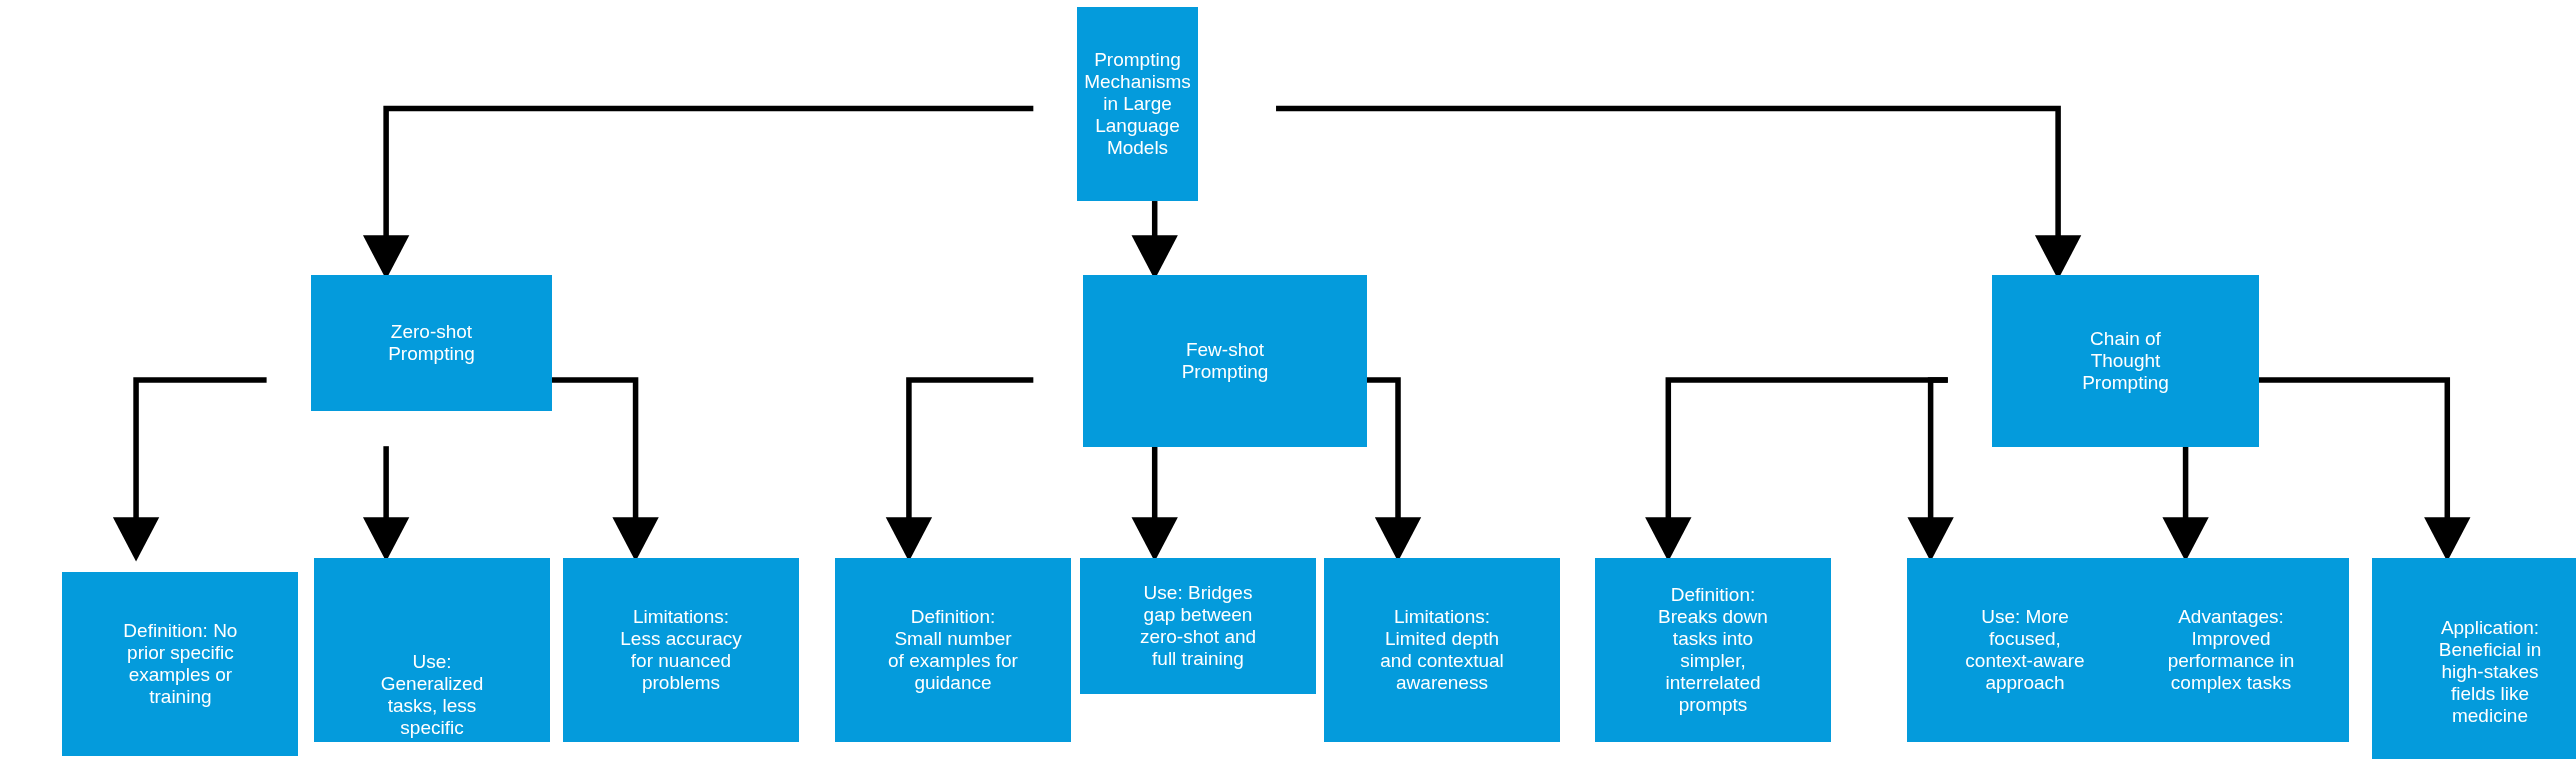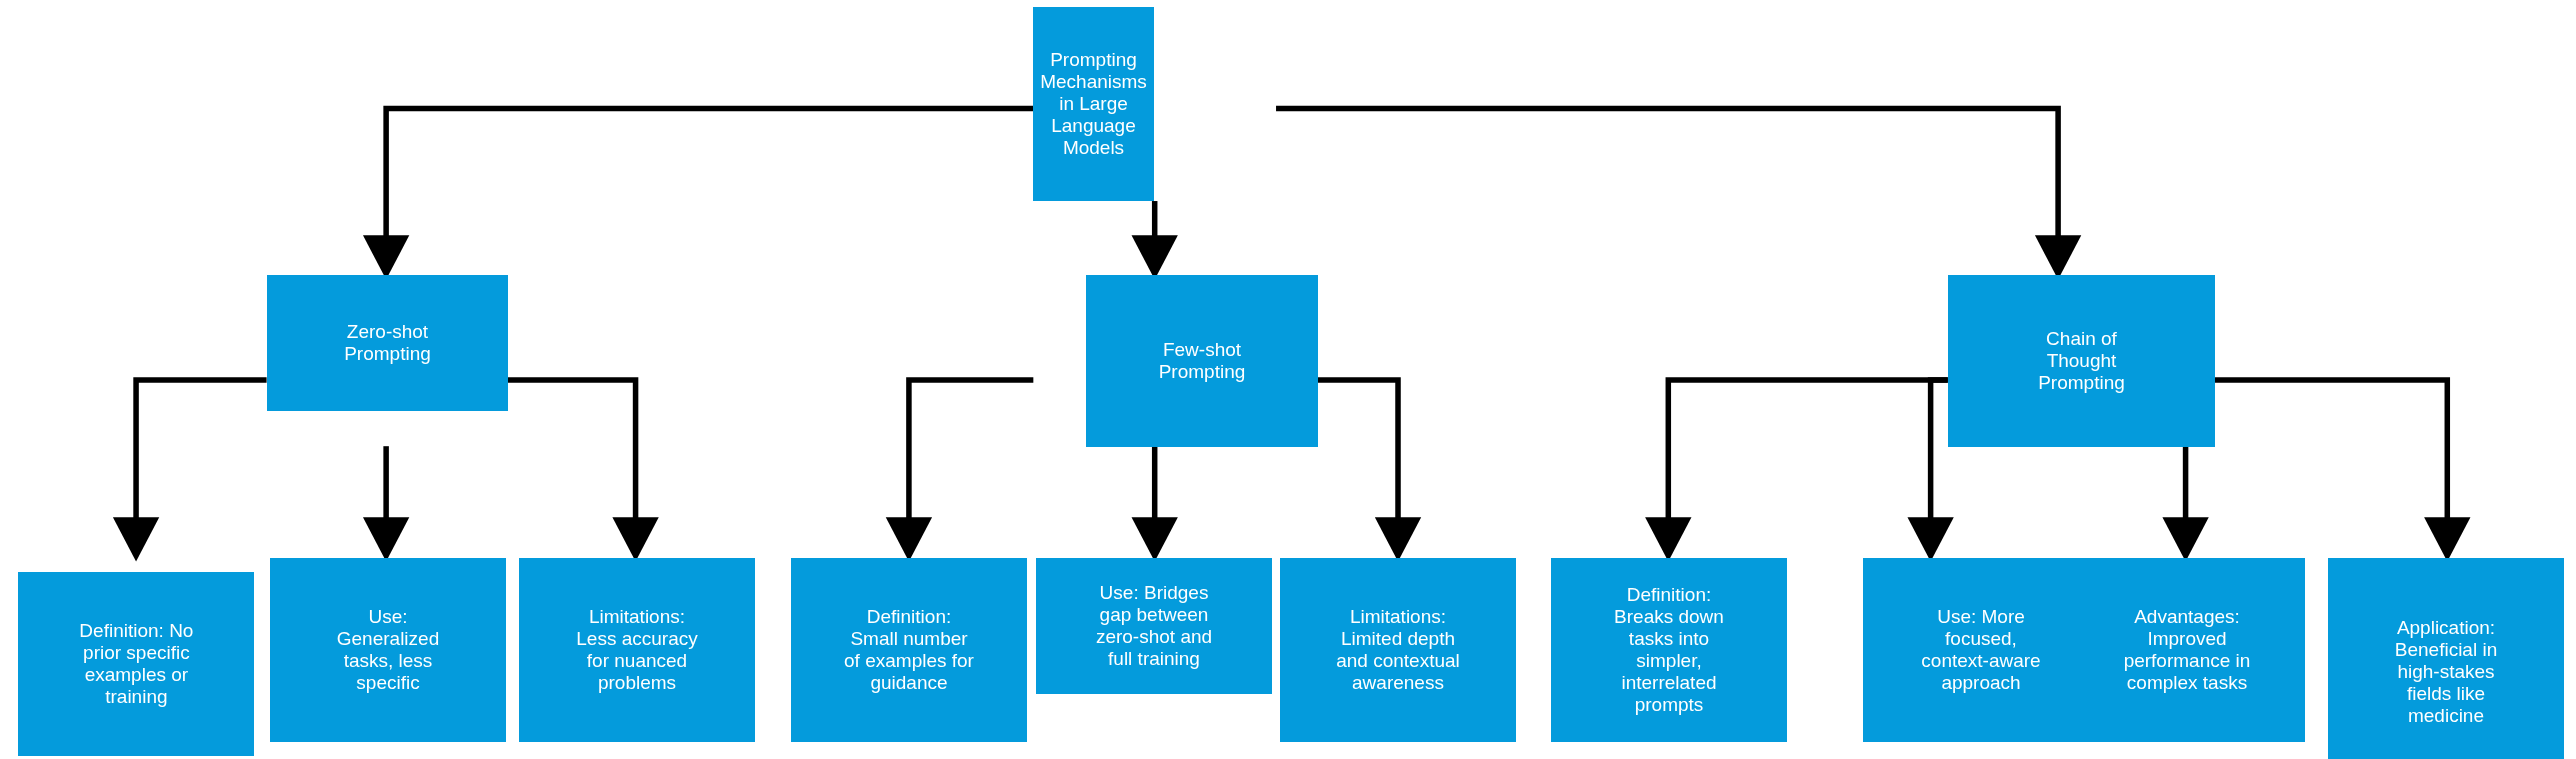--- a/index.html
+++ b/index.html
@@ -32,20 +32,21 @@
     background: #049BDC;
     color: #ffffff;
     display: flex;
     align-items: center;
     justify-content: center;
     text-align: center;
     line-height: 1.16;
     white-space: pre-line;
     padding: 2.5px 3.7px;
     overflow: hidden;
+    margin-left: 44px;
   }
   .node-label {
     display: block;
     width: 100%;
     white-space: pre-line;
     text-align: center;
   }
   .lvl0 { font-size: 19px; }
   .lvl1 { font-size: 19px; }
   .lvl2 { font-size: 19px; }
@@ -114,39 +115,39 @@
 in Large
 Language
 Models</span>
   </div>
 
   <div class="node lvl1" style="left:267px; top:275px; width:241px; height:136px;">
     <span class="node-label">Zero-shot
 Prompting</span>
   </div>
 
-  <div class="node lvl1" style="left:1086px; top:275px; width:232px; height:172px;">
+  <div class="node lvl1" style="left:1039px; top:275px; width:284px; height:172px;">
     <span class="node-label">Few-shot
 Prompting</span>
   </div>
 
   <div class="node lvl1" style="left:1948px; top:275px; width:267px; height:172px;">
     <span class="node-label">Chain of
 Thought
 Prompting</span>
   </div>
 
   <div class="node lvl2" style="left:18.4px; top:572px; width:236px; height:184px;">
     <span class="node-label">Definition:  No
 prior specific
 examples or
 training</span>
   </div>
 
-  <div class="node lvl2" style="left:270px; top:558px; width:236px; height:184px;">
+  <div class="node lvl2" style="left:270px; top:558px; width:236px; height:184px;align-items:flex-end;">
     <span class="node-label">Use:
 Generalized
 tasks, less
 specific</span>
   </div>
 
   <div class="node lvl2" style="left:519px; top:558px; width:236px; height:184px;">
     <span class="node-label">Limitations:
 Less accuracy
 for nuanced

